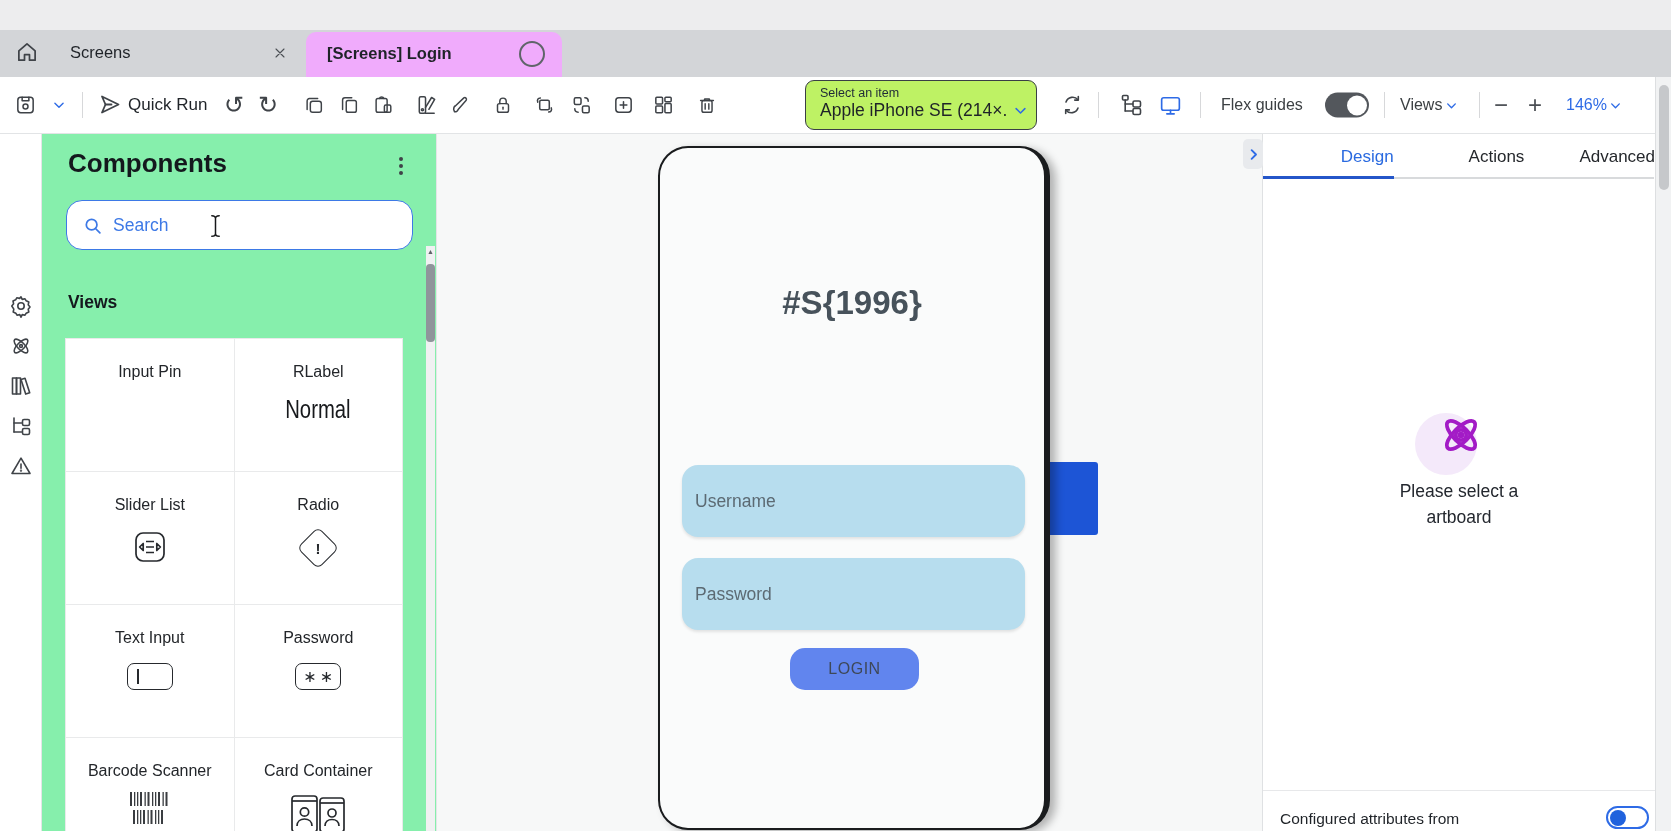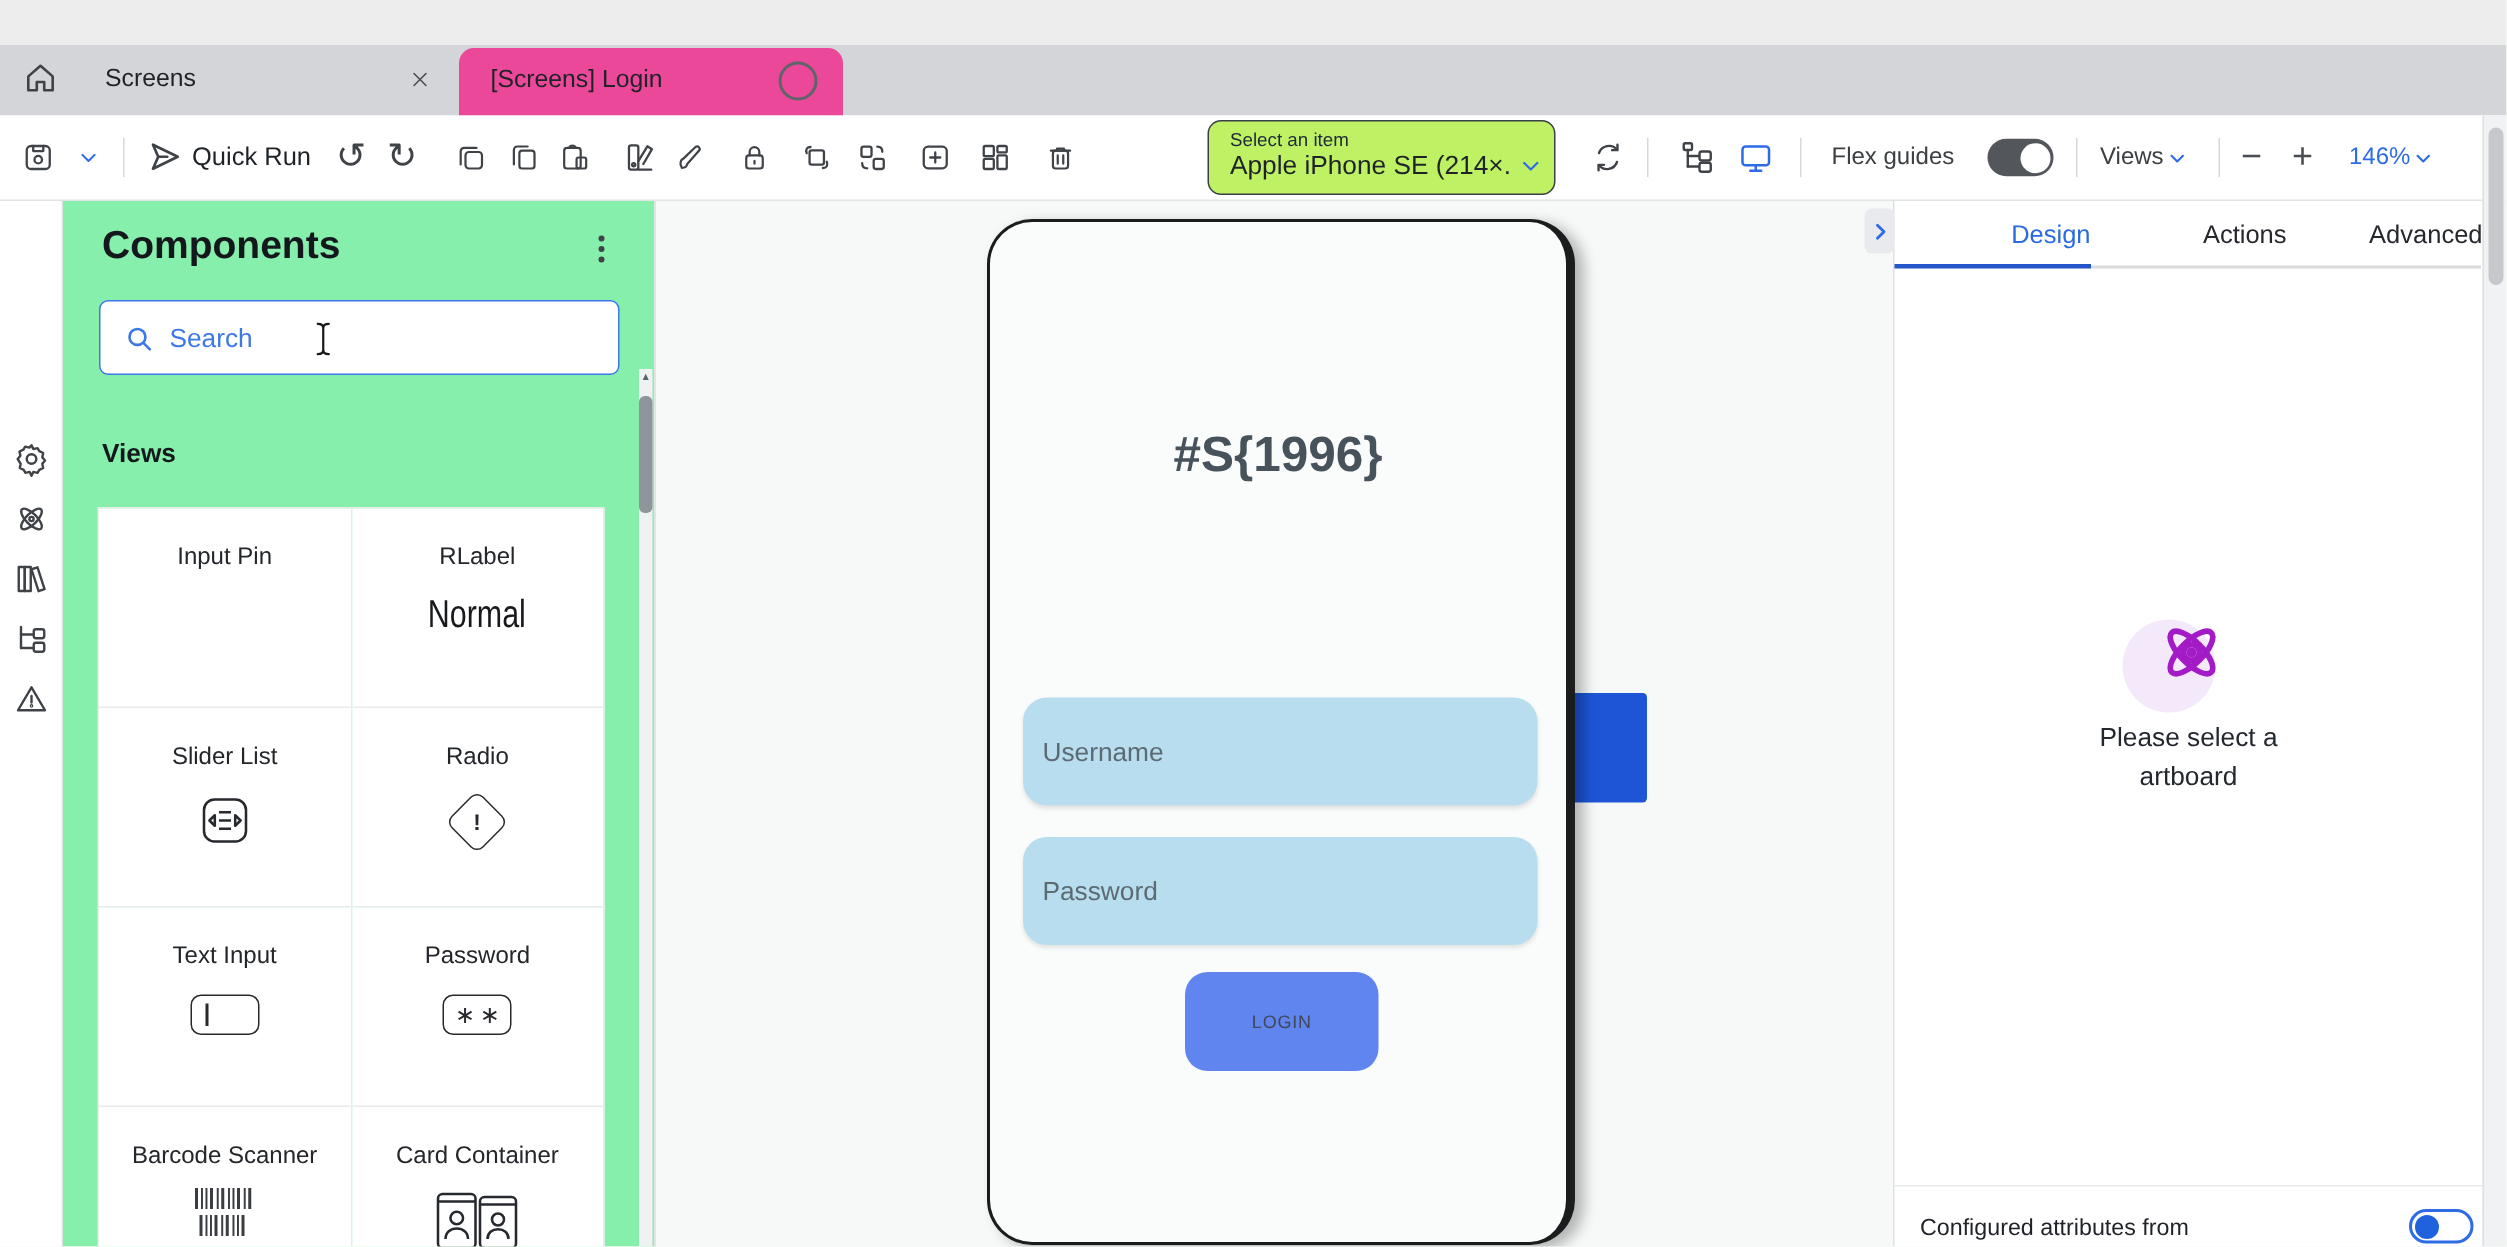--- a/index.html
+++ b/index.html
@@ -7,21 +7,21 @@
   body { font-family:"Liberation Sans", sans-serif; position:relative; background:#f7f8f8; color:#202124; }
   svg { display:block; }
   .ic { stroke:#3f4348; stroke-width:1.6; fill:none; stroke-linecap:round; stroke-linejoin:round; }
 
   
   .topstrip { position:absolute; left:0; top:0; width:1671px; height:30px; background:#ededee; }
   .tabband  { position:absolute; left:0; top:30px; width:1671px; height:47px; background:#d3d5d8; }
   .home-btn { position:absolute; left:14px; top:9px; width:26px; height:26px; }
   .tab1-label { position:absolute; left:70px; top:13px; font-size:16.5px; color:#1f2328; }
   .tab-close { position:absolute; left:272px; top:15px; width:16px; height:16px; cursor:pointer; }
-  .tab2 { position:absolute; left:306px; top:2px; width:256px; height:45px; background:#ec4899; border-radius:10px 10px 0 0; }
+  .tab2 { position:absolute; left:306px; top:2px; width:256px; height:45px; background:#f0abfc; border-radius:10px 10px 0 0;font-weight:bold; }
   .tab2-label { position:absolute; left:21px; top:12px; font-size:16.5px; color:#1f2328; }
   .tab2-circle { position:absolute; right:17px; top:9px; width:26px; height:26px; border:2px solid #5f6469; border-radius:50%; }
 
   
   .toolbar { position:absolute; left:0; top:77px; width:1671px; height:57px; background:#ffffff; border-bottom:1px solid #e2e4e6; }
   .toolbar > * { position:absolute; top:50%; transform:translateY(-50%); }
   .tb-div { width:1px; height:26px; background:#d7d8da; }
   .tb-btn { cursor:pointer; }
   .uarr { font-size:24px; color:#3f4348; line-height:22px; }
   .qr-label { font-size:17px; color:#1f2328; white-space:nowrap; }
@@ -38,21 +38,21 @@
 
   
   .leftrail { position:absolute; left:0; top:134px; width:42px; height:697px; background:#ffffff; border-right:1px solid #e4e5e7; }
   .rail-ic { position:absolute; left:9px; width:24px; height:24px; cursor:pointer; }
 
   
   .cpanel { position:absolute; left:42px; top:134px; width:395px; height:697px; background:#86efac; border-right:1px solid #e4e5e7; }
   .cp-title { position:absolute; left:26px; top:14px; font-size:26px; font-weight:bold; color:#14181d; }
   .kebab { position:absolute; left:350px; top:20px; width:18px; height:24px; cursor:pointer; }
   .kebab i { display:block; width:4px; height:4px; border-radius:50%; background:#3f4348; margin:3px auto; }
-  .searchbox { position:absolute; left:24px; top:66px; width:347px; height:50px; border:1.7px solid #3d79e6; border-radius:6px; background:#fff; }
+  .searchbox { position:absolute; left:24px; top:66px; width:347px; height:50px; border:1.7px solid #3d79e6; border-radius:16px; background:#fff; }
   .searchbox input { position:absolute; left:46px; top:0; width:250px; height:100%; border:none; outline:none; font-size:17.5px; font-family:"Liberation Sans",sans-serif; color:#1f2328; background:transparent; }
   .searchbox input::placeholder { color:#3d79e6; opacity:1; }
   .search-ic { position:absolute; left:15px; top:14px; }
   .ibeam { position:absolute; left:142px; top:13px; }
   .cp-section { position:absolute; left:26px; top:158px; font-size:17.5px; font-weight:bold; color:#14181d; }
   .cgrid { position:absolute; left:23px; top:204px; width:338px; display:grid; grid-template-columns:1fr 1fr; border-top:1px solid #e9eaeb; border-left:1px solid #e9eaeb; }
   .cell { height:133px; border-right:1px solid #e9eaeb; border-bottom:1px solid #e9eaeb; text-align:center; cursor:grab; background:#fff; }
   .cell-label { display:block; margin-top:24px; font-size:16px; color:#23262a; }
   .cell-prev { margin-top:13px; display:flex; justify-content:center; color:#26292d; }
   .normal-prev { font-size:26px; font-weight:500; color:#17191c; transform:scaleX(.78); }
@@ -64,21 +64,21 @@
   .cp-scroll { position:absolute; left:384px; top:112px; width:9px; height:585px; background:#f0f1f2; }
   .cp-thumb { position:absolute; left:0; top:18px; width:9px; height:78px; background:#8f959b; border-radius:4px; }
   .cp-arrow { position:absolute; left:0; top:2px; width:9px; text-align:center; font-size:7px; color:#5f6368; }
 
   
   .canvas { position:absolute; left:438px; top:134px; width:1217px; height:697px; background:#f7f8f8; }
   .bluerect { position:absolute; left:602px; top:328px; width:58px; height:73px; background:#1d55d6; border-radius:0 3px 3px 0; z-index:1; }
   .phone { position:absolute; left:220px; top:12px; width:392px; height:684px; background:#fafbfb; border:2.5px solid #1a1c1e; border-right-width:6px; border-radius:30px; box-shadow:6px 3px 9px rgba(0,0,0,.28); z-index:2; }
   .screen-title { position:absolute; left:0; top:136px; width:100%; text-align:center; font-size:33px; font-weight:600; color:#47525b; }
   .mock-field { position:absolute; left:22px; width:343px; height:72px; background:#b7ddee; border-radius:16px; box-shadow:0 2px 3px rgba(0,0,0,.10); display:flex; align-items:center; padding-left:13px; font-size:17.5px; color:#5c6a73; }
-  .login-btn { position:absolute; left:130px; top:500px; width:129px; height:66px; background:#6185ee; border-radius:15px; display:flex; align-items:center; justify-content:center; font-size:12px; letter-spacing:.5px; color:#3e4858; cursor:pointer; }
+  .login-btn { position:absolute; left:130px; top:500px; width:129px; height:42px; background:#6185ee; border-radius:15px; display:flex; align-items:center; justify-content:center; font-size:16px; letter-spacing:.5px; color:#3e4858; cursor:pointer; }
   .expand-btn { position:absolute; left:805px; top:5px; width:20px; height:30px; background:#e8eaed; border-radius:5px; display:flex; align-items:center; justify-content:center; cursor:pointer; z-index:3; }
 
   
   .rpanel { position:absolute; left:1262px; top:134px; width:393px; height:697px; background:#ffffff; border-left:1px solid #dfe1e3; }
   .rtabs { position:absolute; left:0; top:0; width:100%; height:42px; display:flex; }
   .rtab { flex:1; text-align:right; padding-top:13px; font-size:17px; color:#25282c; cursor:pointer;margin-left:48px; }
   .rtab.active { color:#2a6ae0; }
   .runder-blue { position:absolute; left:0; top:42px; width:131px; height:3px; background:#2456c9; }
   .runder-gray { position:absolute; left:131px; top:43px; width:260px; height:2px; background:#d8dadc; }
   .halo { position:absolute; left:152px; top:279px; width:62px; height:62px; border-radius:50%; background:#f4e9fa; }

